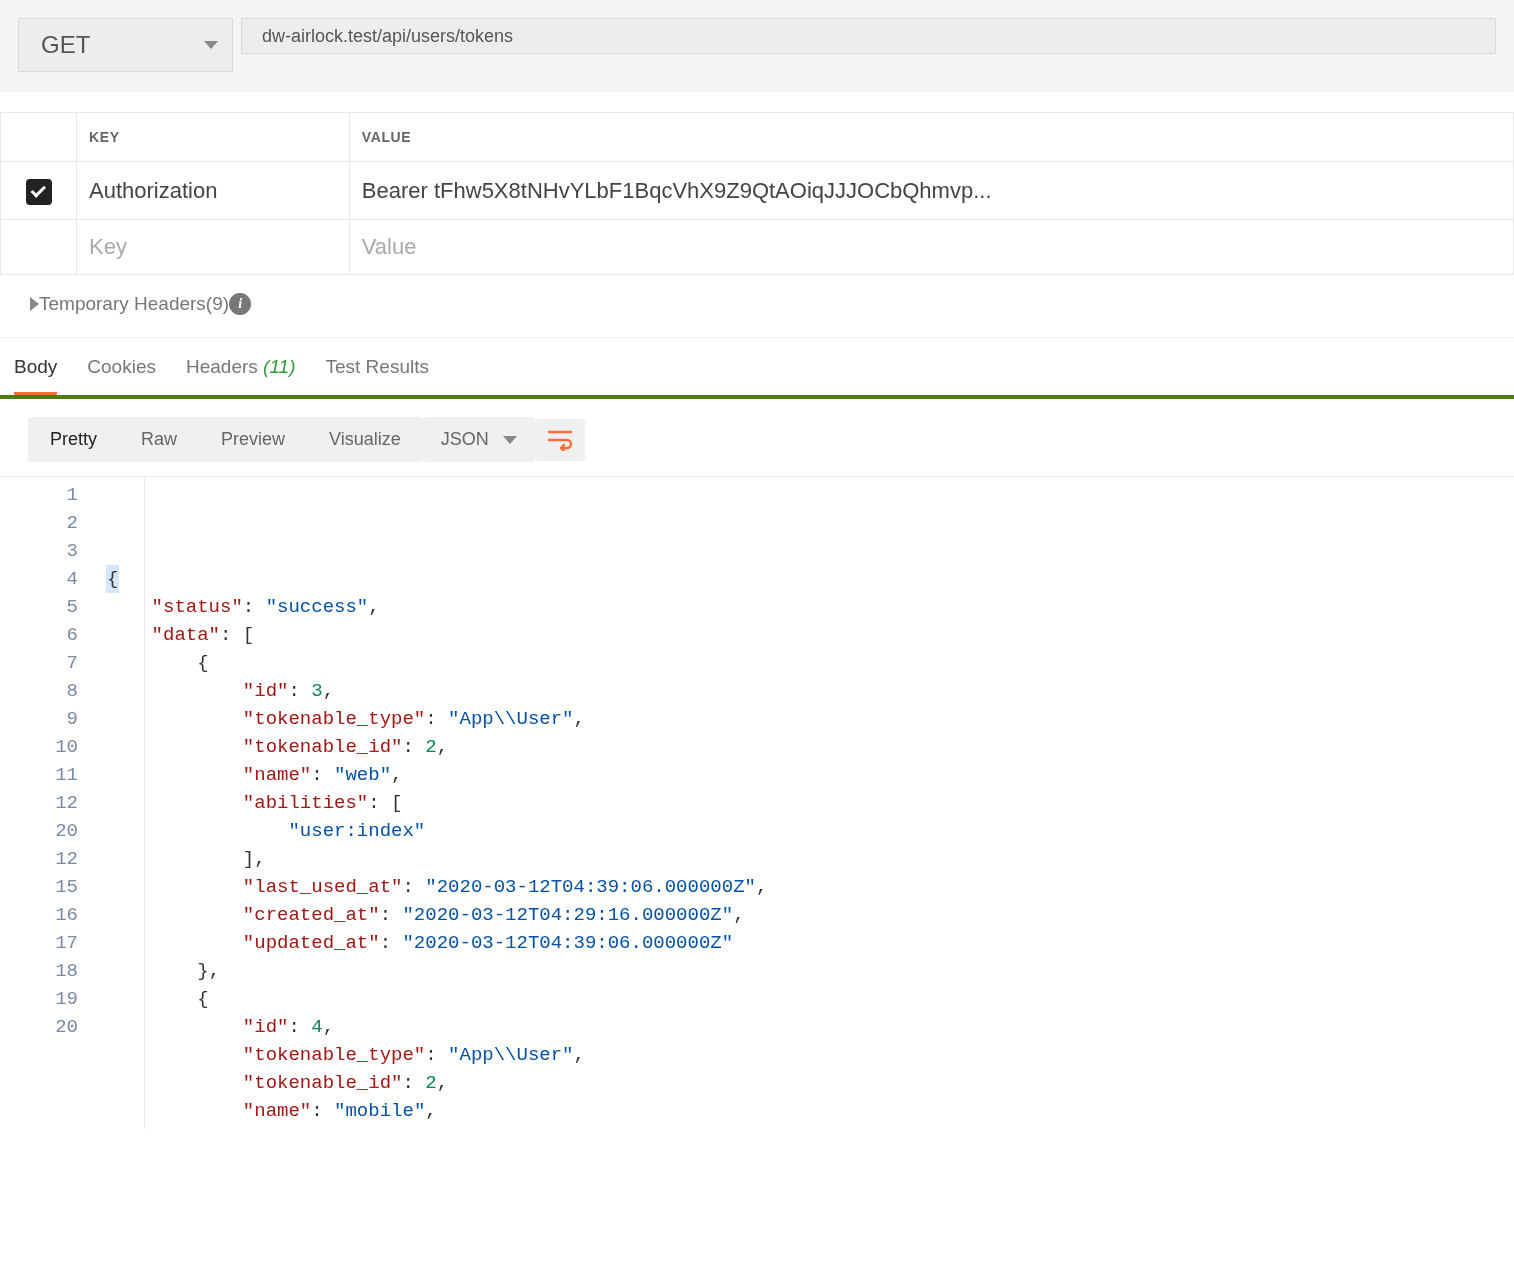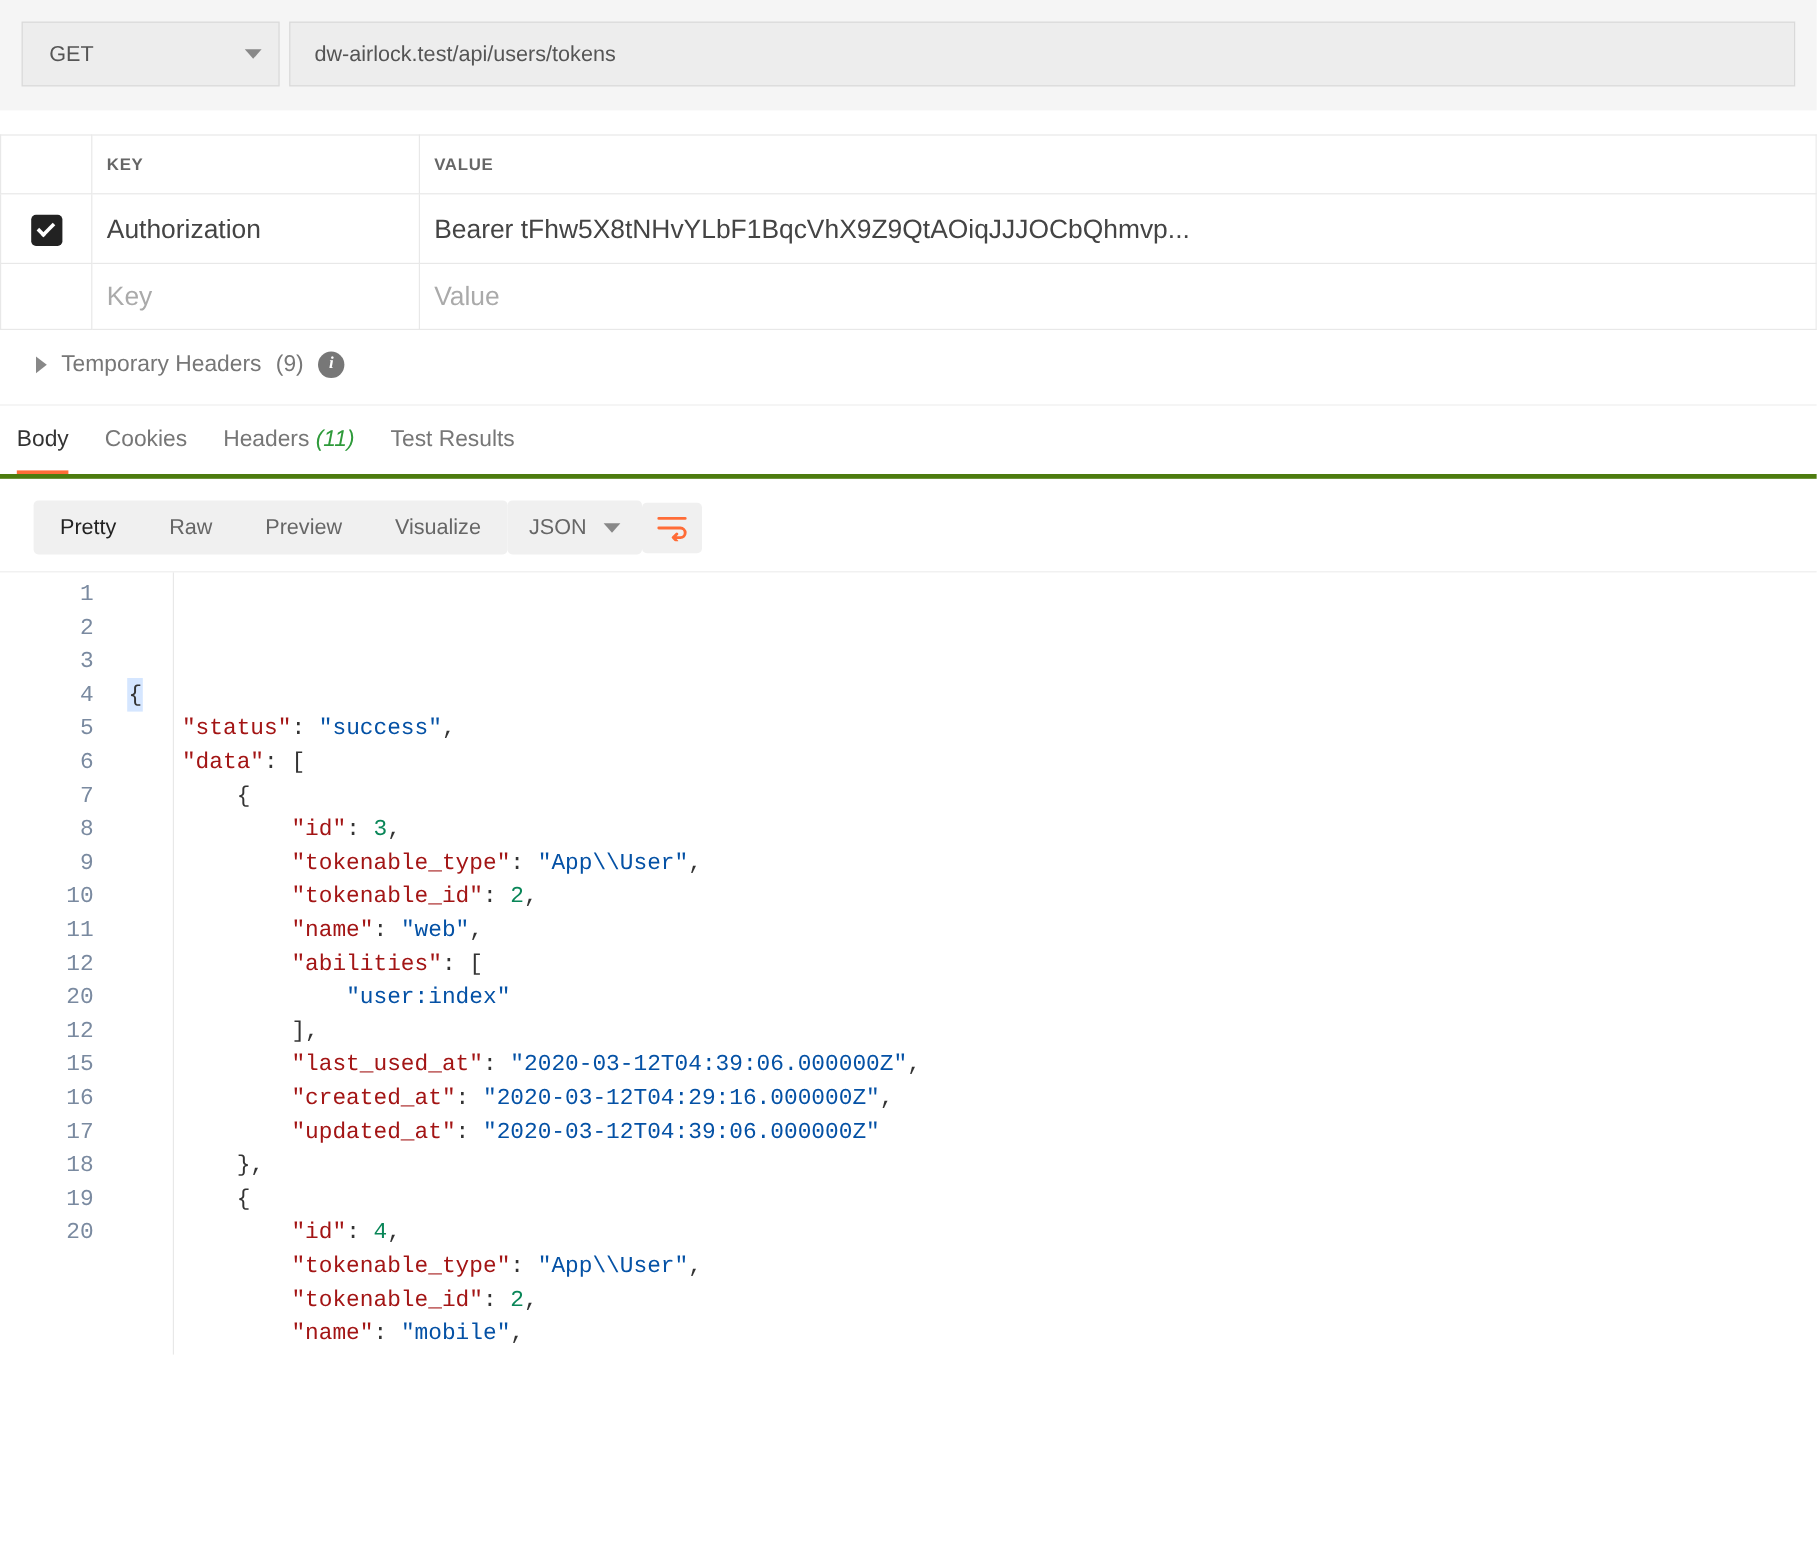--- a/index.html
+++ b/index.html
@@ -21,34 +21,34 @@
   .method-select {
     display: flex;
     align-items: center;
     justify-content: space-between;
     background: #ededed;
     border: 1px solid #d9d9d9;
     height: 54px;
     padding: 0 14px 0 22px;
     min-width: 215px;
     color: #555;
-    font-size: 18px;
+    font-size: 24px;
     font-weight: 500;
   }
   .chevron-down {
     width: 0; height: 0;
     border-left: 7px solid transparent;
     border-right: 7px solid transparent;
     border-top: 8px solid #888;
   }
   .url-input {
     flex: 1;
     background: #ededed;
     border: 1px solid #d9d9d9;
-    height: 54px;
+    height: 36px;
     padding: 0 20px;
     font-size: 18px;
     color: #555;
     outline: none;
   }
   .headers-table {
     border-collapse: collapse;
     width: 100%;
     margin-top: 20px;
   }
@@ -85,21 +85,20 @@
   }
   .check-mark {
     width: 14px; height: 8px;
     border-left: 3px solid #fff;
     border-bottom: 3px solid #fff;
     transform: rotate(-45deg) translate(1px,-2px);
   }
   .temp-headers {
     display: flex;
     align-items: center;
-    gap: 12px;
     padding: 18px 28px 22px 30px;
     color: #777;
     font-size: 19px;
     border-bottom: 1px solid #eee;
   }
   .tri-right {
     width: 0; height: 0;
     border-top: 7px solid transparent;
     border-bottom: 7px solid transparent;
     border-left: 9px solid #888;

